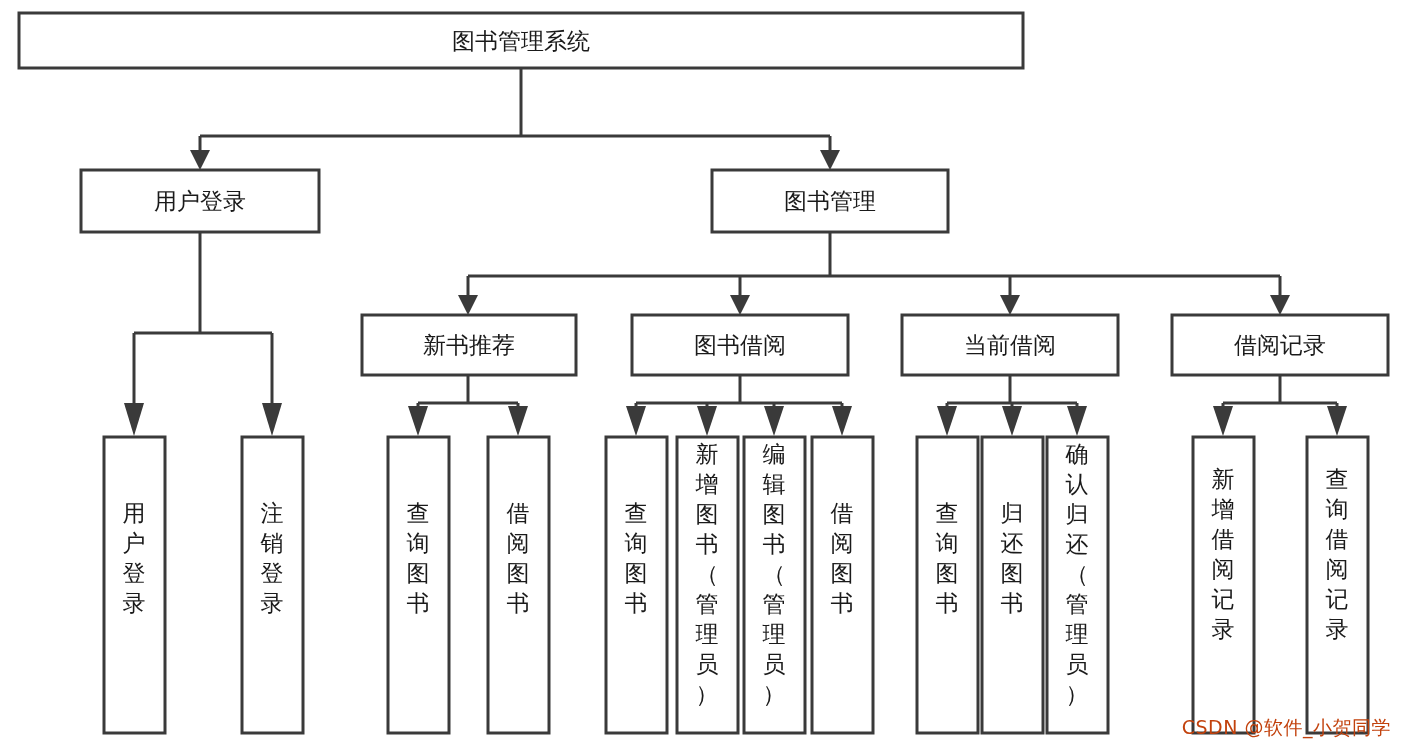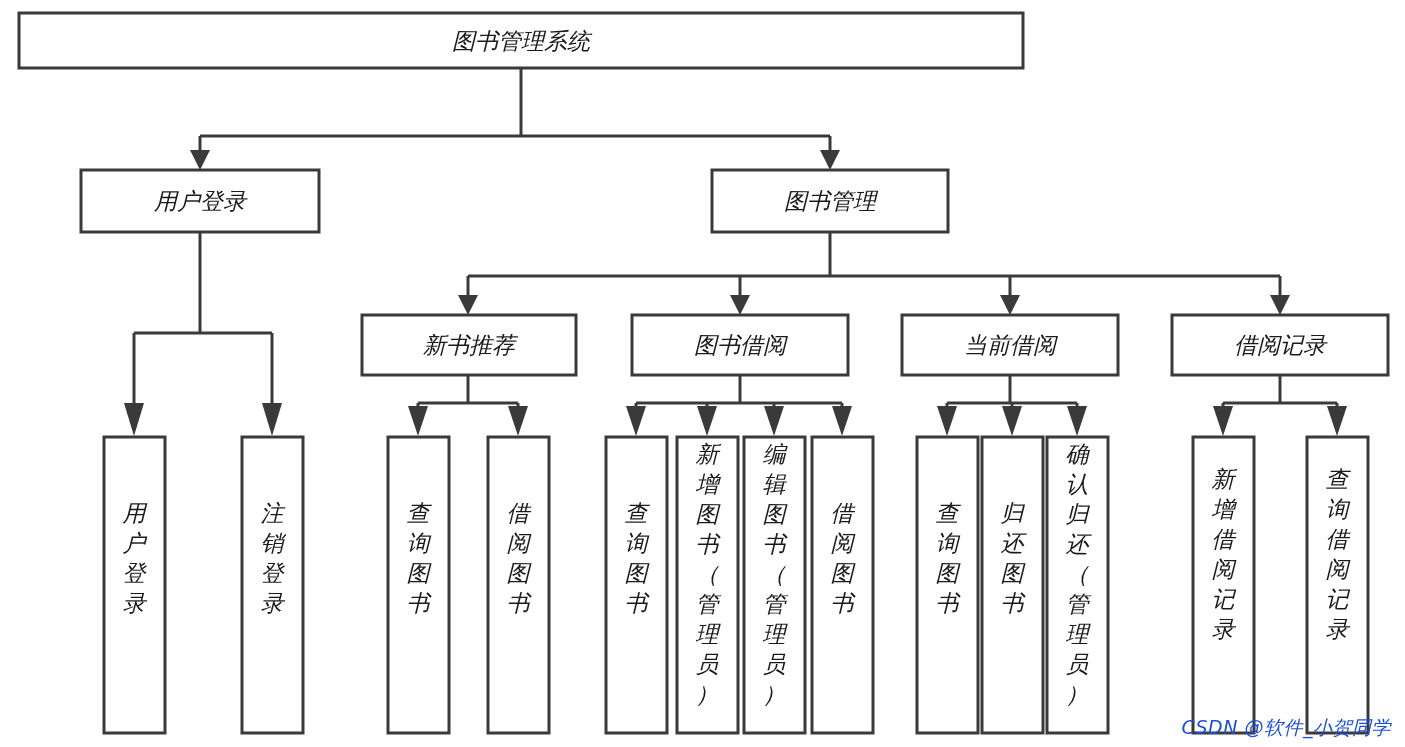--- a/index.html
+++ b/index.html
@@ -12,21 +12,20 @@
     width: 1405px;
     height: 747px;
     font-family: "DejaVu Sans", "Liberation Sans", sans-serif;
     overflow: hidden;
     position: relative;
   }
   #diagram-root {
     position: relative;
     width: 1405px;
     height: 747px;
-    font-style: italic;
   }
   svg#tree-svg {
     position: absolute;
     left: 0;
     top: 0;
     width: 1405px;
     height: 747px;
     display: block;
   }
   .node-box {
@@ -55,21 +54,21 @@
     font-size: 23px;
     fill: #1a1a1a;
     text-anchor: middle;
   }
   .watermark {
     position: absolute;
     right: 14px;
     bottom: 6px;
     font-family: "DejaVu Sans", "Liberation Sans", sans-serif;
     font-size: 19px;
-    color: #1d4ed8;
+    color: #c2410c;
     letter-spacing: 0.5px;
     white-space: nowrap;
     pointer-events: none;
   }
 </style>
 </head>
 <body>
 
 <div id="diagram-root">
 

